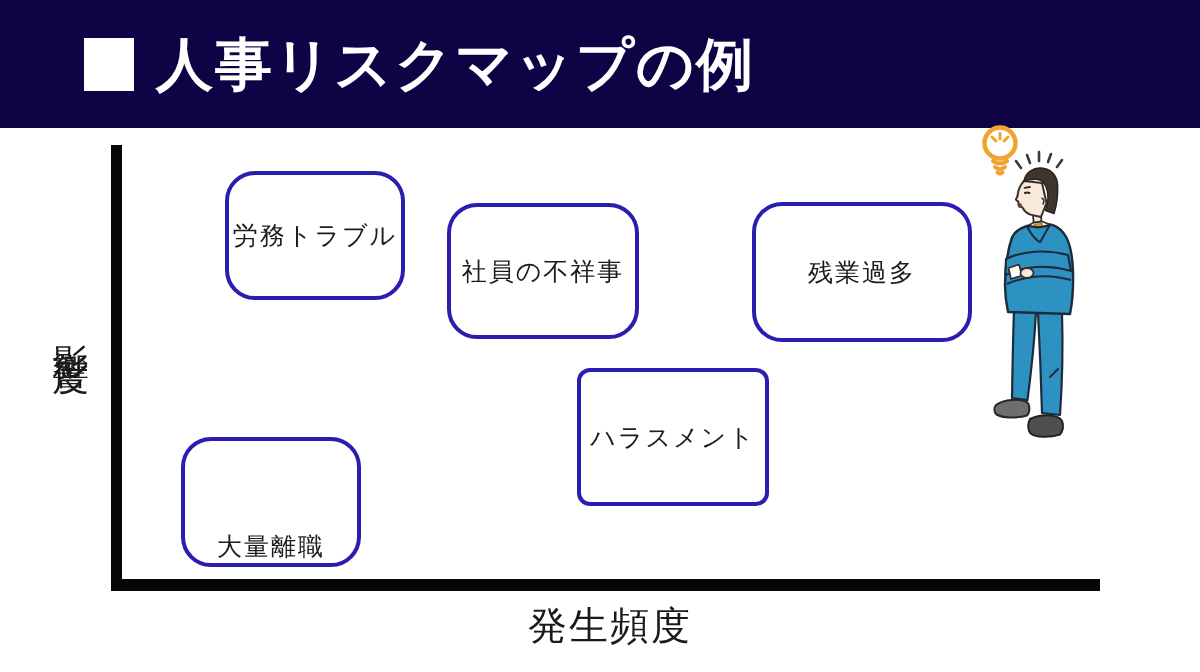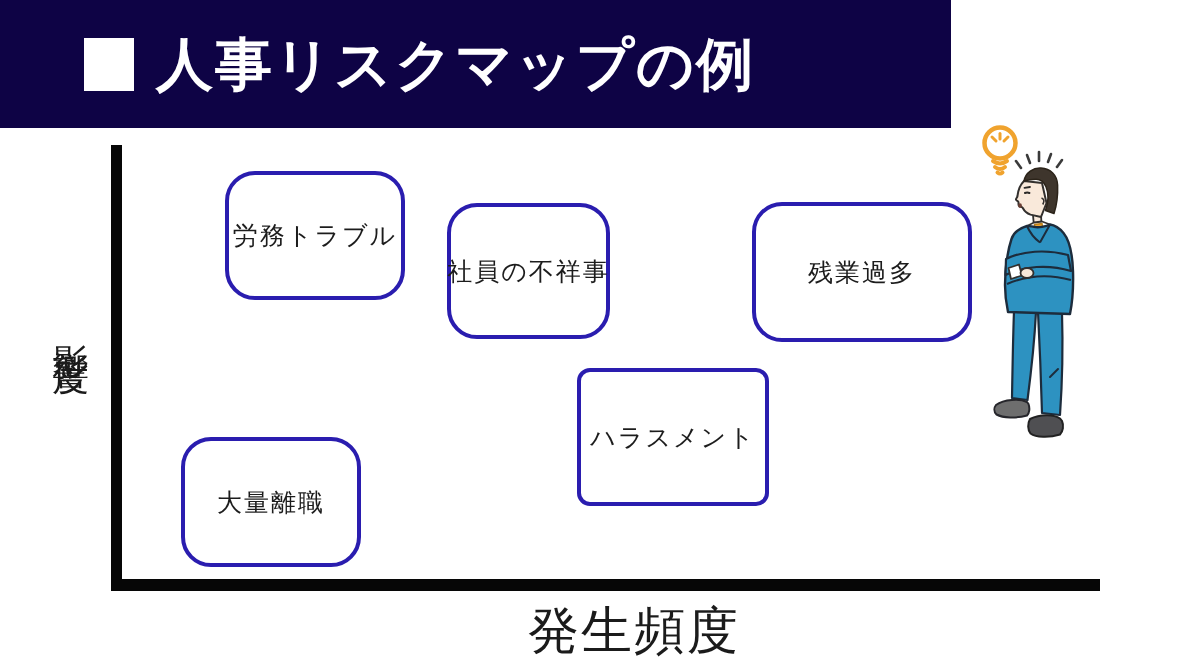--- a/index.html
+++ b/index.html
@@ -7,21 +7,21 @@
     width:1200px;height:672px;position:relative;overflow:hidden;
     background:#ffffff;
     font-family:"Liberation Sans","DejaVu Sans",sans-serif;
     --header-bg:#0e0345;
     --box-border:#2a1daf;
     --axis-color:#060606;
     --ink:#1b1b1b;
   }
   
   .header{
-    position:absolute;left:0;top:0;width:951px;height:128px;
+    position:absolute;left:0;top:0;width:1200px;height:128px;
     background:var(--header-bg);
     display:flex;align-items:center;
   }
   .title-square{
     display:block;width:50px;height:53px;background:#ffffff;
     margin-left:84px;flex:0 0 auto;
   }
   .page-title{
     margin:0 0 0 22px;color:#ffffff;font-size:57px;font-weight:800;
     letter-spacing:2px;line-height:1;white-space:nowrap;
@@ -33,21 +33,21 @@
   .x-axis{position:absolute;left:111px;top:451px;width:989px;height:12px;background:var(--axis-color);}
   .y-label{
     position:absolute;left:52px;top:187px;
     writing-mode:vertical-rl;text-orientation:upright;
     font-family:"Liberation Serif","DejaVu Serif",serif;
     font-size:37px;color:var(--ink);letter-spacing:6px;line-height:1;
   }
   .x-label{
     position:absolute;left:528px;top:478px;
     font-family:"Liberation Serif","DejaVu Serif",serif;
-    font-size:51px;color:var(--ink);letter-spacing:2px;line-height:1;
+    font-size:39px;color:var(--ink);letter-spacing:2px;line-height:1;
   }
   .risk-box{
     position:absolute;background:#ffffff;
     border:4px solid var(--box-border);border-radius:30px;
     display:flex;align-items:center;justify-content:center;
     box-sizing:border-box;
   }
   .risk-box span{
     font-family:"Liberation Serif","DejaVu Serif",serif;
     font-size:25px;color:#1c1c1c;letter-spacing:2px;white-space:nowrap;
@@ -65,30 +65,30 @@
 <div class="chart">
   <div class="y-axis"></div>
   <div class="x-axis"></div>
   <div class="y-label">影響度</div>
   <div class="x-label">発生頻度</div>
 
   <div id="risk-boxes">
       <div class="risk-box" style="left: 225px; top: 43px; width: 180px; height: 129px;">
         <span>労務トラブル</span>
       </div>
-      <div class="risk-box" style="left: 447px; top: 75px; width: 163px; height: 136px;">
+      <div class="risk-box" style="left: 447px; top: 75px; width: 192px; height: 136px;">
         <span>社員の不祥事</span>
       </div>
       <div class="risk-box" style="left: 752px; top: 74px; width: 220px; height: 140px;">
         <span>残業過多</span>
       </div>
       <div class="risk-box" style="left: 577px; top: 240px; width: 192px; height: 138px; border-radius: 13px;">
         <span>ハラスメント</span>
       </div>
-      <div class="risk-box" style="left: 181px; top: 309px; width: 180px; height: 130px;">
+      <div class="risk-box" style="left: 181px; top: 309px; width: 180px; height: 130px; align-items: flex-end;">
         <span>大量離職</span>
       </div>
     </div>
 
   <svg class="man-svg" viewBox="0 0 140 325" xmlns="http://www.w3.org/2000/svg">
 
     <g stroke="#3a3a3a" stroke-width="2.6" stroke-linecap="round">
       <line x1="46" y1="36" x2="51" y2="43"></line>
       <line x1="57" y1="30" x2="60" y2="38"></line>
       <line x1="69" y1="27" x2="69" y2="36"></line>

